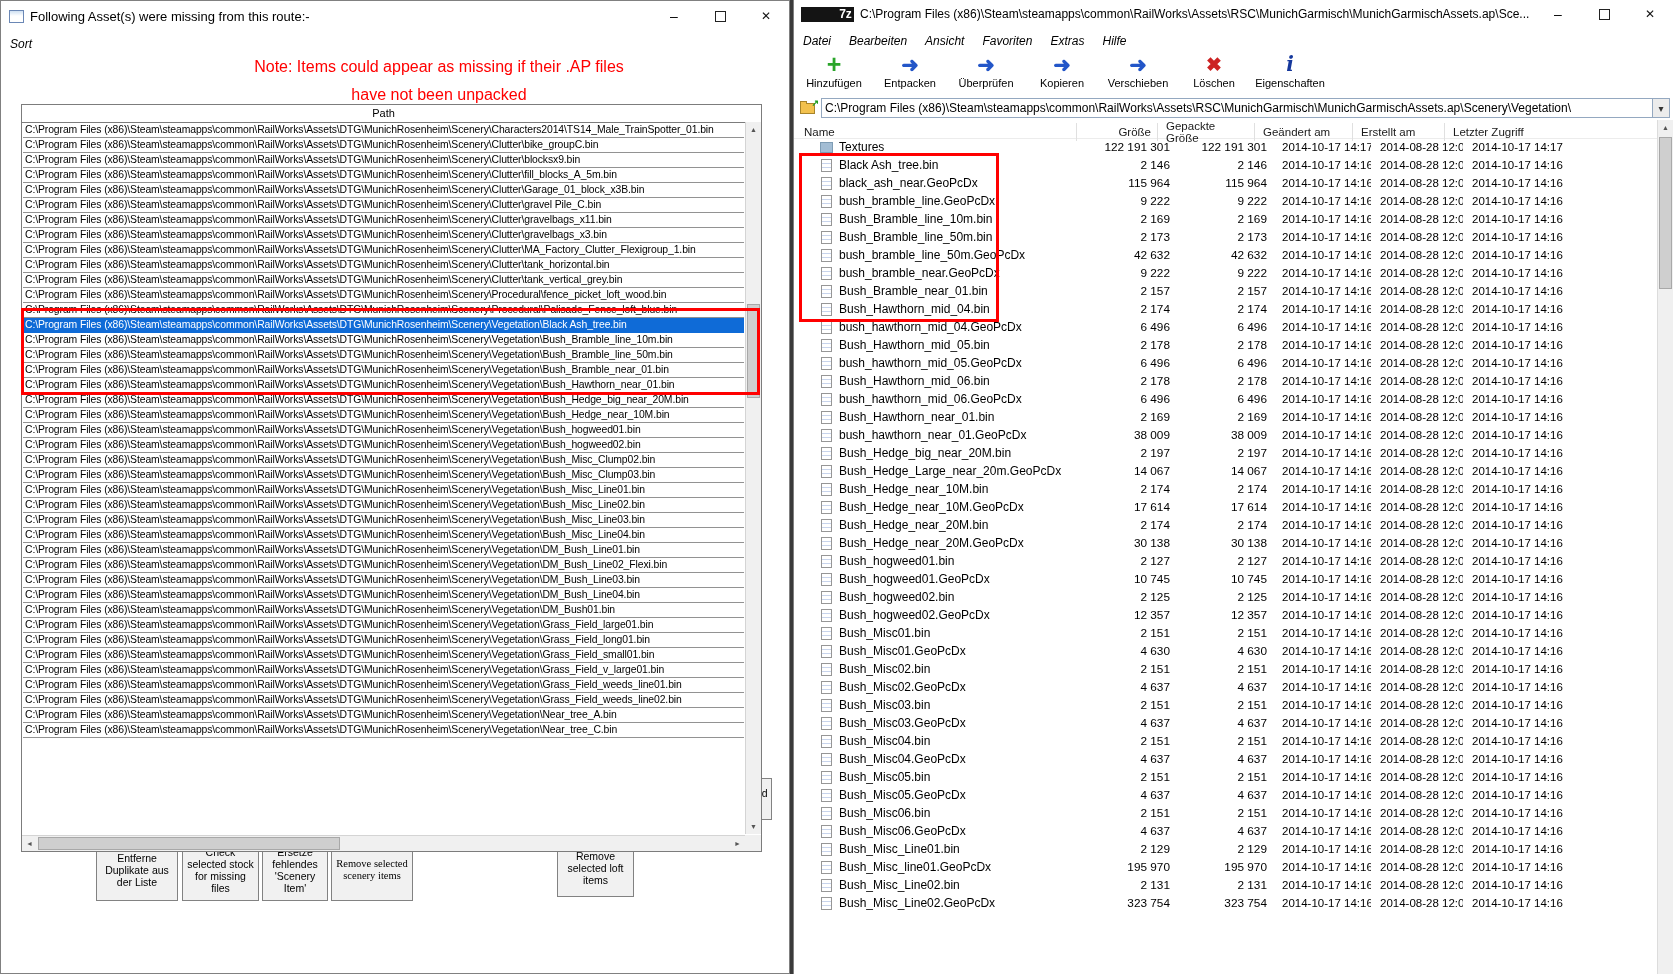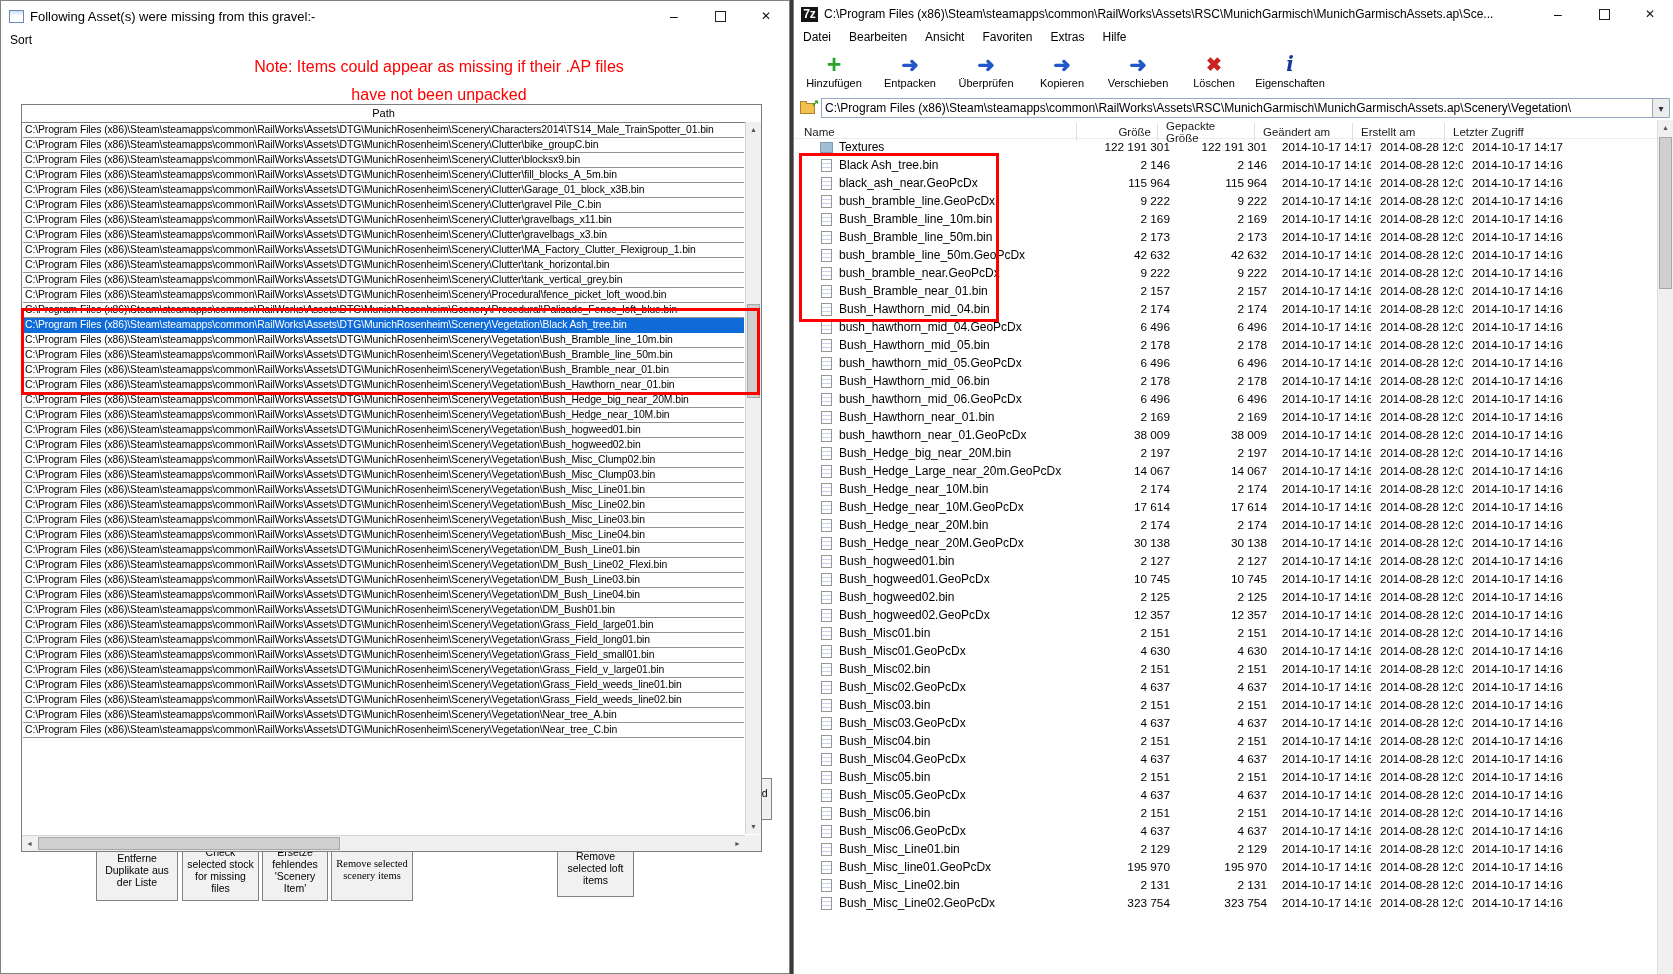--- a/index.html
+++ b/index.html
@@ -10,31 +10,31 @@
   .window { position:absolute; background:#fff; box-sizing:border-box; }
   #left-window  { left:0;   top:0; width:790px; height:974px; border:1px solid #808080; }
   #right-window { left:793px; top:0; width:880px; height:974px; border-left:1px solid #808080; }
 
   
   .titlebar { height:30px; display:flex; align-items:center; background:#fff; position:relative; }
   #right-window .titlebar { height:28px; }
   .app-icon { width:15px; height:13px; margin-left:8px; border:1px solid #6a87b5;
               background:linear-gradient(#cfe0f2,#ffffff 45%); box-sizing:border-box; flex:none; }
   .sz-icon { width:17px; height:15px; margin-left:7px; background:#141414; color:#fff;
-             font-size:12px; font-weight:bold; display:flex; align-items:center; justify-content:center; flex:none; }
+             font-size:12px; font-weight:bold; display:flex; align-items:center; justify-content:center; flex:none;padding-left:36px; }
   .title-text { margin-left:6px; font-size:13px; white-space:nowrap; overflow:hidden; flex:1; }
   #right-window .title-text { font-size:12px; }
   .win-controls { display:flex; height:100%; margin-left:auto; flex:none; }
   .win-btn { width:46px; height:100%; display:flex; align-items:center; justify-content:center; color:#111; }
   .win-btn.min::before  { content:"–"; font-size:14px; }
   .win-btn.max::before  { content:""; width:9px; height:9px; border:1px solid #222; display:block; }
   .win-btn.close::before{ content:"✕"; font-size:12px; }
 
   
-  .menubar { height:22px; display:flex; align-items:flex-start; font-size:12px; }
+  .menubar { height:22px; display:flex; align-items:flex-end; font-size:12px;font-style:italic; }
   .menu-item { padding:2px 9px; }
 
   
   .note { position:absolute; left:0; width:100%; text-align:center; color:#ff0000; font-size:16px; z-index:1;padding-left:44px; }
   #note1 { top:57px; }
   #note2 { top:85px; }
 
   
   #asset-list { position:absolute; left:20px; top:103px; width:741px; height:748px;
                 border:1px solid #7c7c7c; background:#fff; z-index:5; box-sizing:border-box; }
@@ -133,21 +133,21 @@
                    border-left:1px solid #dcdcdc; box-sizing:border-box; }
   #right-vscroll .vthumb2 { position:absolute; left:1px; right:1px; top:17px; height:150px;
                             background:#cfcfcf; border:1px solid #a8a8a8; }
 </style>
 </head>
 <body>
 
 <div id="left-window" class="window">
   <div class="titlebar">
     <span class="app-icon"></span>
-    <span class="title-text">Following Asset(s) were missing from this gravel:-</span>
+    <span class="title-text">Following Asset(s) were missing from this route:-</span>
     <div class="win-controls">
       <span class="win-btn min"></span>
       <span class="win-btn max"></span>
       <span class="win-btn close"></span>
     </div>
   </div>
   <div class="menubar">
     <span class="menu-item">Sort</span>
   </div>
 

